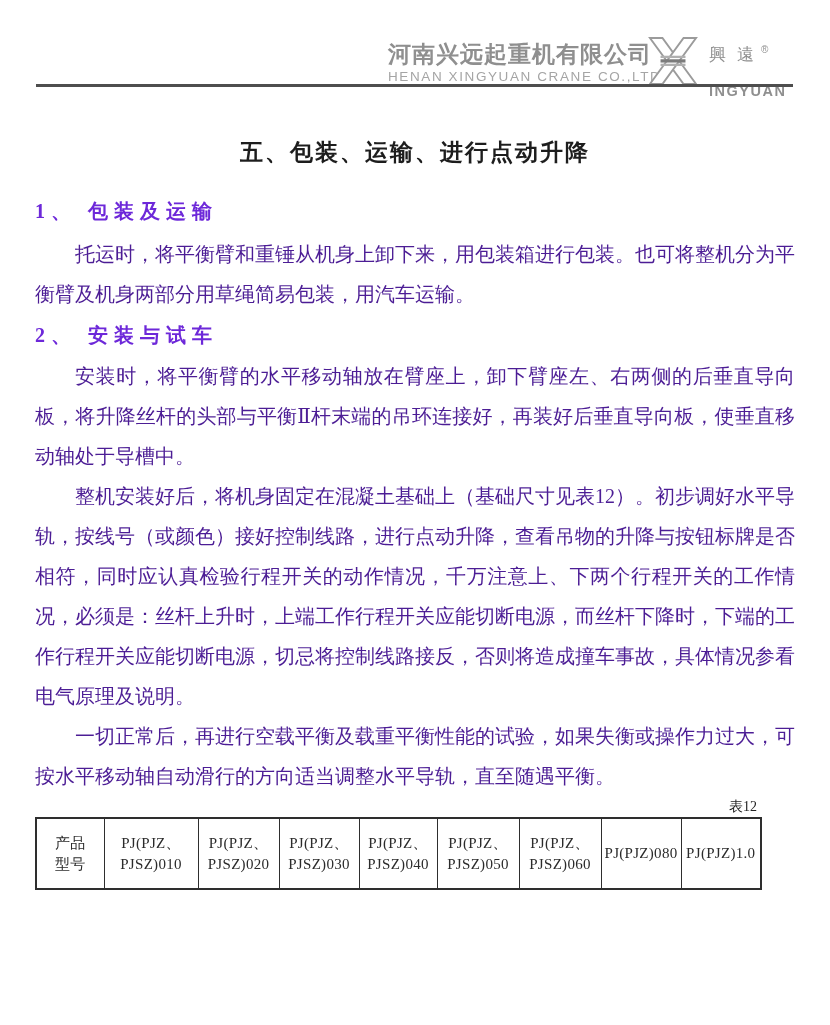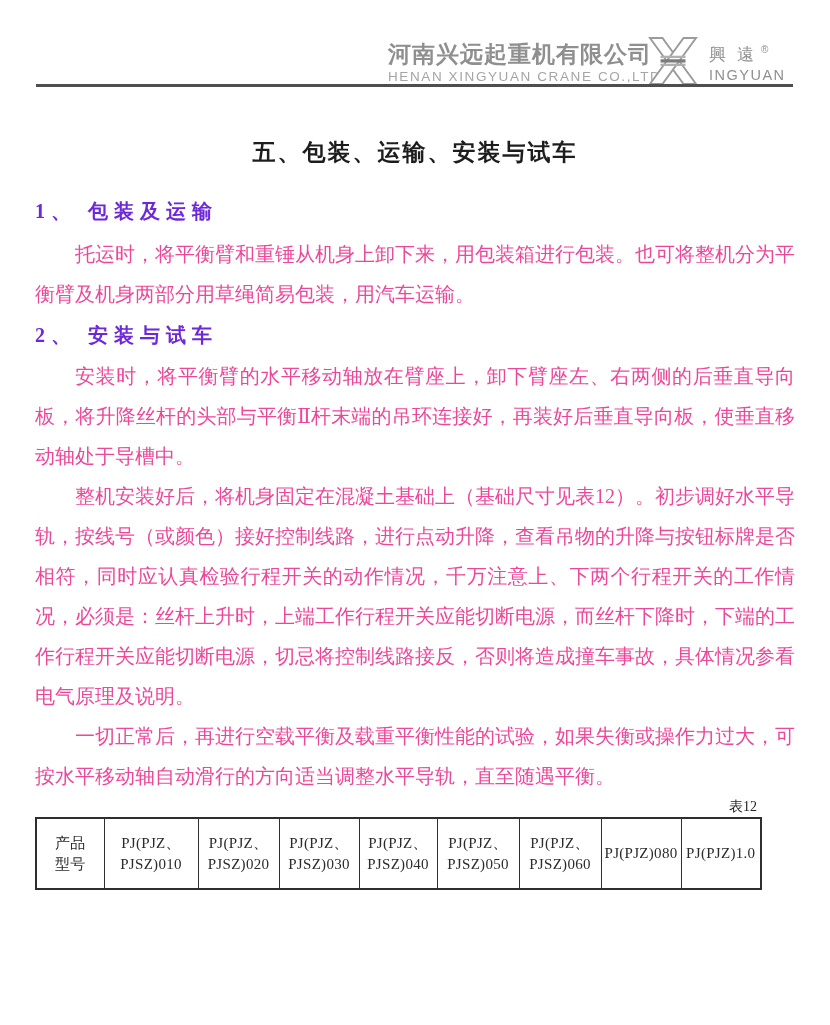--- a/index.html
+++ b/index.html
@@ -23,40 +23,40 @@
   .company-cn { font-size: 23px; font-weight: bold; letter-spacing: 1px; line-height: 28px; }
   .company-en { font-size: 13.5px; color: #a5a5a5; letter-spacing: 1.6px; line-height: 16px; margin-top: 1px; }
   .logo-mark { position: absolute; left: 646px; top: 37px; width: 54px; height: 48px; }
   .logo-right {
     position: absolute; left: 709px; top: 39px;
     font-family: "Liberation Sans", "DejaVu Sans", sans-serif;
     color: #8f8f8f;
   }
   .logo-cn { font-size: 17px; letter-spacing: 11px; line-height: 22px; white-space: nowrap; }
   .logo-reg { font-size: 10px; vertical-align: super; letter-spacing: 0; margin-left: -4px; }
-  .logo-en { font-size: 14.5px; font-weight: normal; letter-spacing: 1.5px; line-height: 16px; margin-top: 1px; }
+  .logo-en { font-size: 14.5px; font-weight: bold; letter-spacing: 1.5px; line-height: 16px; margin-top: 17px; }
   .rule { position: absolute; left: 36px; right: 37px; top: 84px; height: 3px; background: #4e4e4e; }
 
   
   main { padding: 0 35px; }
   h1.doc-title {
     margin-top: 52px;
     font-size: 23px; font-weight: bold; letter-spacing: 2px;
     line-height: 30px; text-align: center; color: #1d1d1d;
   }
   h2.sec-heading {
     font-size: 20px; font-weight: bold; letter-spacing: 6px;
     line-height: 28px; color: #6d28d9;
   }
   h2.sec-heading.first { margin-top: 29px; }
   h2.sec-heading.second { margin-top: 7px; }
   p.body-para {
     font-size: 20px; line-height: 40px;
     text-indent: 2em; text-align: justify; text-justify: inter-character;
-    color: #ec4899;
+    color: #4c1d95;
   }
   p.first-para { margin-top: 9px; }
   p.after-heading { margin-top: 7px; }
 
   
   .tbl-caption {
     width: 725px; margin-top: 1px;
     text-align: right; font-size: 14px; line-height: 20px; color: #242424;
     padding-right: 3px;
   }
@@ -100,21 +100,21 @@
 
     <div class="logo-right">
       <div class="logo-cn"><span>興遠</span><span class="logo-reg">®</span></div>
       <div class="logo-en">INGYUAN</div>
     </div>
 
     <div class="rule"></div>
   </header>
 
   <main>
-    <h1 class="doc-title">五、包装、运输、安装与试车</h1>
+    <h1 class="doc-title">五、包装、运输、进行点动升降</h1>
 
     <h2 class="sec-heading first">1、 包装及运输</h2>
     <p class="body-para first-para">托运时，将平衡臂和重锤从机身上卸下来，用包装箱进行包装。也可将整机分为平衡臂及机身两部分用草绳简易包装，用汽车运输。</p>
 
     <h2 class="sec-heading second">2、 安装与试车</h2>
     <p class="body-para after-heading">安装时，将平衡臂的水平移动轴放在臂座上，卸下臂座左、右两侧的后垂直导向板，将升降丝杆的头部与平衡Ⅱ杆末端的吊环连接好，再装好后垂直导向板，使垂直移动轴处于导槽中。</p>
     <p class="body-para">整机安装好后，将机身固定在混凝土基础上（基础尺寸见表12）。初步调好水平导轨，按线号（或颜色）接好控制线路，进行点动升降，查看吊物的升降与按钮标牌是否相符，同时应认真检验行程开关的动作情况，千万注意上、下两个行程开关的工作情况，必须是：丝杆上升时，上端工作行程开关应能切断电源，而丝杆下降时，下端的工作行程开关应能切断电源，切忌将控制线路接反，否则将造成撞车事故，具体情况参看电气原理及说明。</p>
     <p class="body-para">一切正常后，再进行空载平衡及载重平衡性能的试验，如果失衡或操作力过大，可按水平移动轴自动滑行的方向适当调整水平导轨，直至随遇平衡。</p>
 
     <div class="tbl-caption">表12</div>

